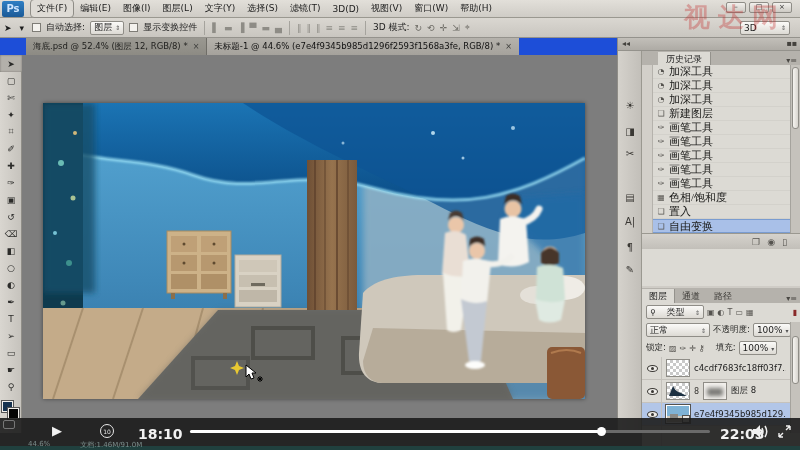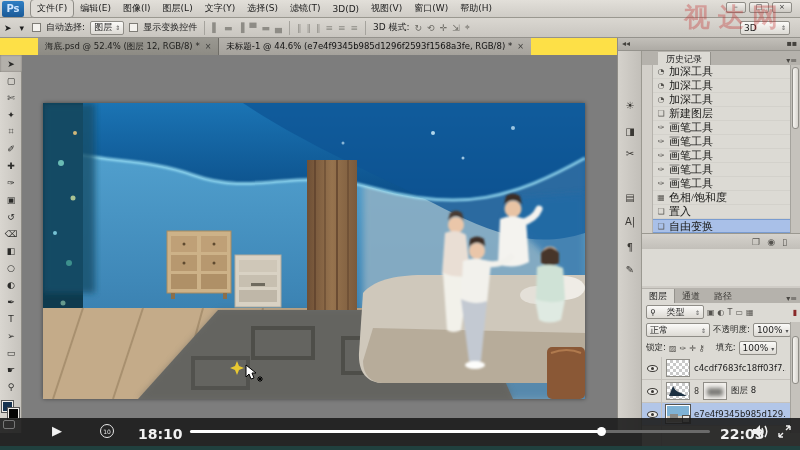--- a/index.html
+++ b/index.html
@@ -15,21 +15,21 @@
   .winbtn{width:20px;height:11px;background:linear-gradient(#f2f0ec,#cdcac4);border:1px solid #8f8d87;border-radius:2px;font-size:7px;line-height:9px;text-align:center;color:#333;}
   #watermark{right:14px;top:0px;font-size:26px;font-weight:bold;color:rgba(195,40,40,.33);letter-spacing:8px;z-index:60;pointer-events:none;}
   #optionsbar{left:0;top:18px;width:800px;height:20px;background:linear-gradient(#dad7d1,#c9c6c0);border-bottom:1px solid #94928c;display:flex;align-items:center;gap:5px;padding:0 4px;}
   .optsep{width:1px;height:14px;background:#a5a39d;margin:0 2px;}
   .cb{width:9px;height:9px;border:1px solid #7e7c76;background:#f4f2ee;display:inline-block;}
   .dd{height:14px;background:linear-gradient(#fbfaf8,#dddad4);border:1px solid #8f8d87;border-radius:2px;display:inline-flex;align-items:center;padding:0 3px;gap:3px;}
   .dd .arr{font-size:6px;color:#555;}
   .gico{color:#8e8c86;font-size:9px;}
   .dico{color:#6e6c66;font-size:9px;}
   
-  #tabbar{left:0;top:38px;width:617px;height:17px;background:#fde047;display:flex;align-items:flex-end;padding-left:38px;}
+  #tabbar{left:0;top:38px;width:617px;height:17px;background:#1d4ed8;display:flex;align-items:flex-end;padding-left:26px;}
   .doctab{height:17px;display:flex;align-items:center;gap:5px;padding:0 7px;font-size:8.5px;white-space:nowrap;overflow:hidden;}
   .doctab.inactive{background:linear-gradient(#9a9891,#8d8b84);color:#21211f;border-right:1px solid #6f6d67;}
   .doctab.active{background:linear-gradient(#b5b2ac,#a5a29c);color:#111;justify-content:space-between;}
   .tabclose{font-size:8px;color:#3c3c3a;}
   
   #toolbar{left:0;top:55px;width:22px;height:378px;background:linear-gradient(90deg,#d9d6d0,#c6c3bd);border-right:1px solid #908e88;}
   .tool{width:22px;height:17px;display:flex;align-items:center;justify-content:center;font-size:9px;color:#2c2c2a;}
   .tool.sel{background:#b3b0aa;box-shadow:inset 0 0 2px #6f6d67;}
   #swatches{position:absolute;left:2px;top:346px;width:18px;height:20px;}
   #fgswatch{position:absolute;left:0;top:0;width:11px;height:11px;background:#16324f;border:1px solid #f2f0ec;outline:1px solid #555;}
@@ -525,15 +525,19 @@
     </div>
     <span class="abs ptime" style="left:720px;">22:03</span>
     <svg class="abs" id="volicon" style="left:753px;" width="16" height="13" viewBox="0 0 16 13">
       <polygon points="0,4 3,4 7,0 7,13 3,9 0,9" fill="#f0f0f0"></polygon>
       <path d="M9,3 q2,3.5 0,7 M12,1 q3.5,5.5 0,11" stroke="#f0f0f0" stroke-width="1.5" fill="none"></path>
     </svg>
     <svg class="abs" id="fsicon" style="left:778px;" width="13" height="13" viewBox="0 0 13 13">
       <path d="M1,12 L5,8 M1,12 l4,0 M1,12 l0,-4 M12,1 L8,5 M12,1 l-4,0 M12,1 l0,4" stroke="#f0f0f0" stroke-width="1.4" fill="none"></path>
     </svg>
   </div>
+  <div class="abs" id="statustexts">
+    <span>44.6%</span>
+    <span>文档:1.46M/91.0M</span>
+  </div>
   <div class="abs" id="statusstrip"></div>
 
 </div>
 
 </body></html>

